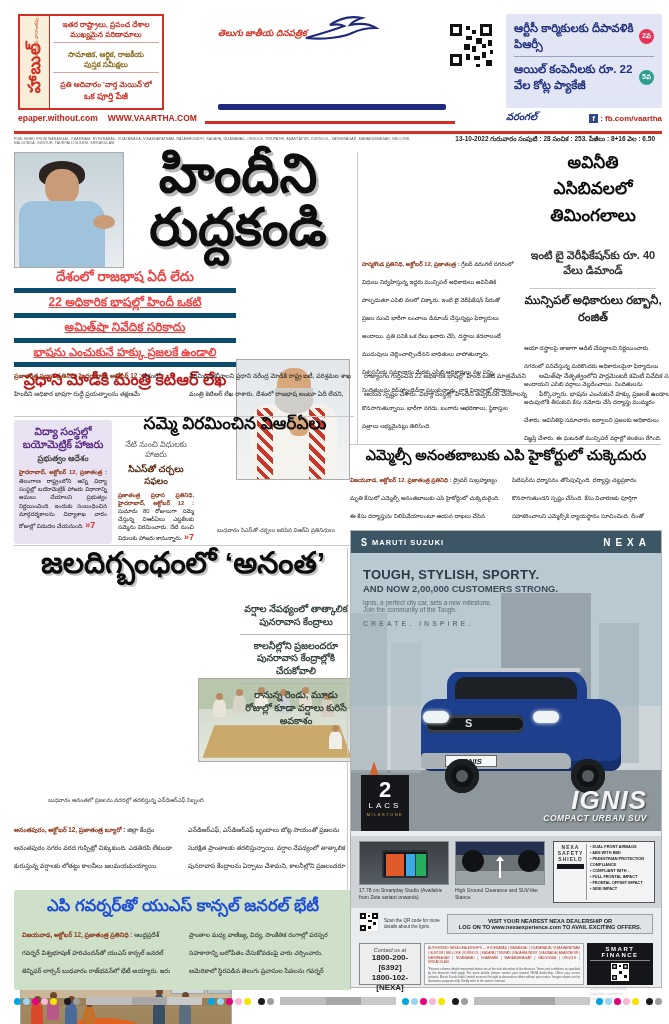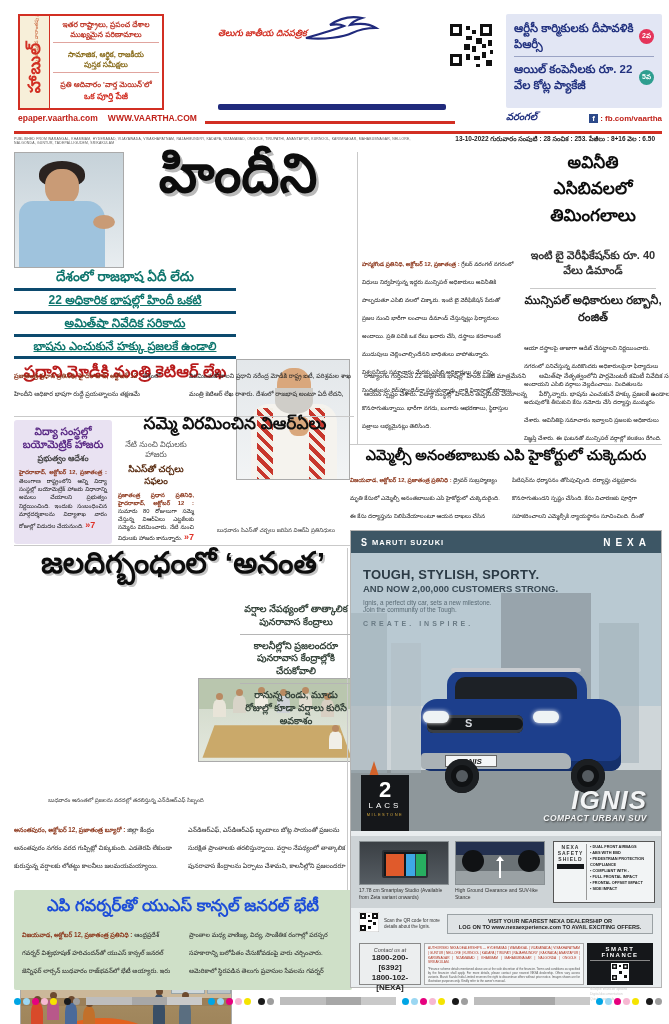--- a/index.html
+++ b/index.html
@@ -80,21 +80,21 @@
 
   .modi-photo { left:236px; top:243px; width:114px; height:121px; background:linear-gradient(#e3e7ea,#f2f4f5); }
   .modi-body { position:absolute; left:14px; top:44px; width:86px; height:80px; background:#f5f3ee; border-radius:18px 18px 0 0; }
   .modi-stole { position:absolute; left:20px; top:48px; width:16px; height:74px; background:repeating-linear-gradient(45deg,#c8372c 0 4px,#f3efe6 4px 8px); }
   .modi-stole.r { left:72px; }
   .modi-face { position:absolute; left:40px; top:8px; width:34px; height:38px; background:#d9a77c; border-radius:45%; }
   .modi-beard { position:absolute; left:38px; top:28px; width:38px; height:26px; background:#cfcdc8; border-radius:0 0 50% 50%; }
   .modi-fist { position:absolute; left:52px; top:56px; width:20px; height:20px; background:#d9a77c; border-radius:40%; }
 
   .subheads { left:14px; top:266px; width:222px; text-align:center; }
-  .subhead { font-weight:bold; color:#0f766e; padding:2.5px 0; border-bottom:3px solid #0c4a6e; line-height:1.25; }
+  .subhead { font-weight:bold; color:#ef4444; padding:2.5px 0; border-bottom:5px solid #0c4a6e; line-height:1.25; }
   .subhead:last-child { border-bottom:none; }
   .sh0 { font-size:13.5px; }
   .sh1, .sh2 { font-size:12px;text-decoration:underline; }
   .sh3 { font-size:11.5px;text-decoration:underline; }
   .sh4 { font-size:16px; color:#b91c1c; }
 
   .main-body { left:14px; top:364px; width:340px; height:50px; column-count:2; column-gap:10px; }
 
   
   .bio-box { left:14px; top:420px; width:98px; height:124px; background:#e9e2f2; border-radius:3px; padding:5px 5px; text-align:center; }
@@ -257,21 +257,21 @@
         <div class="promo-line alt">సామాజిక, ఆర్థిక, రాజకీయ</div>
         <div class="promo-line alt">పుస్తక సమీక్షలు</div>
       </div>
       <div class="promo-group">
         <div class="promo-line">ప్రతి ఆదివారం 'వార్త మెయిన్'లో</div>
         <div class="promo-line big">ఒక పూర్తి పేజీ</div>
       </div>
     </div>
   </div>
   <div class="abs promo-links">
-    <span class="promo-link">epaper.vaartha.com</span>
+    <span class="promo-link">epaper.without.com</span>
     <span class="promo-link">WWW.VAARTHA.COM</span>
   </div>
 
   <div class="abs logo-tagline">తెలుగు జాతీయ దినపత్రిక</div>
   <div class="abs bird">
     <svg width="80" height="30" viewBox="0 0 80 30">
       <path d="M6 24 C20 20 34 16 44 12 C40 10 36 10 30 11 C40 4 52 2 62 4 C56 6 52 8 50 11 C60 9 70 10 76 14 C66 14 58 16 52 19 C44 23 24 26 6 24 Z" fill="none" stroke="#202a7c" stroke-width="2.2"></path>
     </svg>
   </div>
   <div class="abs logo-underline"></div>
@@ -330,20 +330,21 @@
 
   <div class="abs photo ktr-photo">
     <div class="ktr-hair"></div>
     <div class="ktr-face"></div>
     <div class="ktr-shirt"></div>
     <div class="ktr-hand"></div>
   </div>
 
   <div class="abs main-headline">
     <span class="l1">హిందీని</span>
+    <span class="l2">రుద్దకండి</span>
   </div>
 
   <div class="abs photo modi-photo">
     <div class="modi-body"></div>
     <div class="modi-stole"></div>
     <div class="modi-stole r"></div>
     <div class="modi-face"></div>
     <div class="modi-beard"></div>
     <div class="modi-fist"></div>
   </div>

